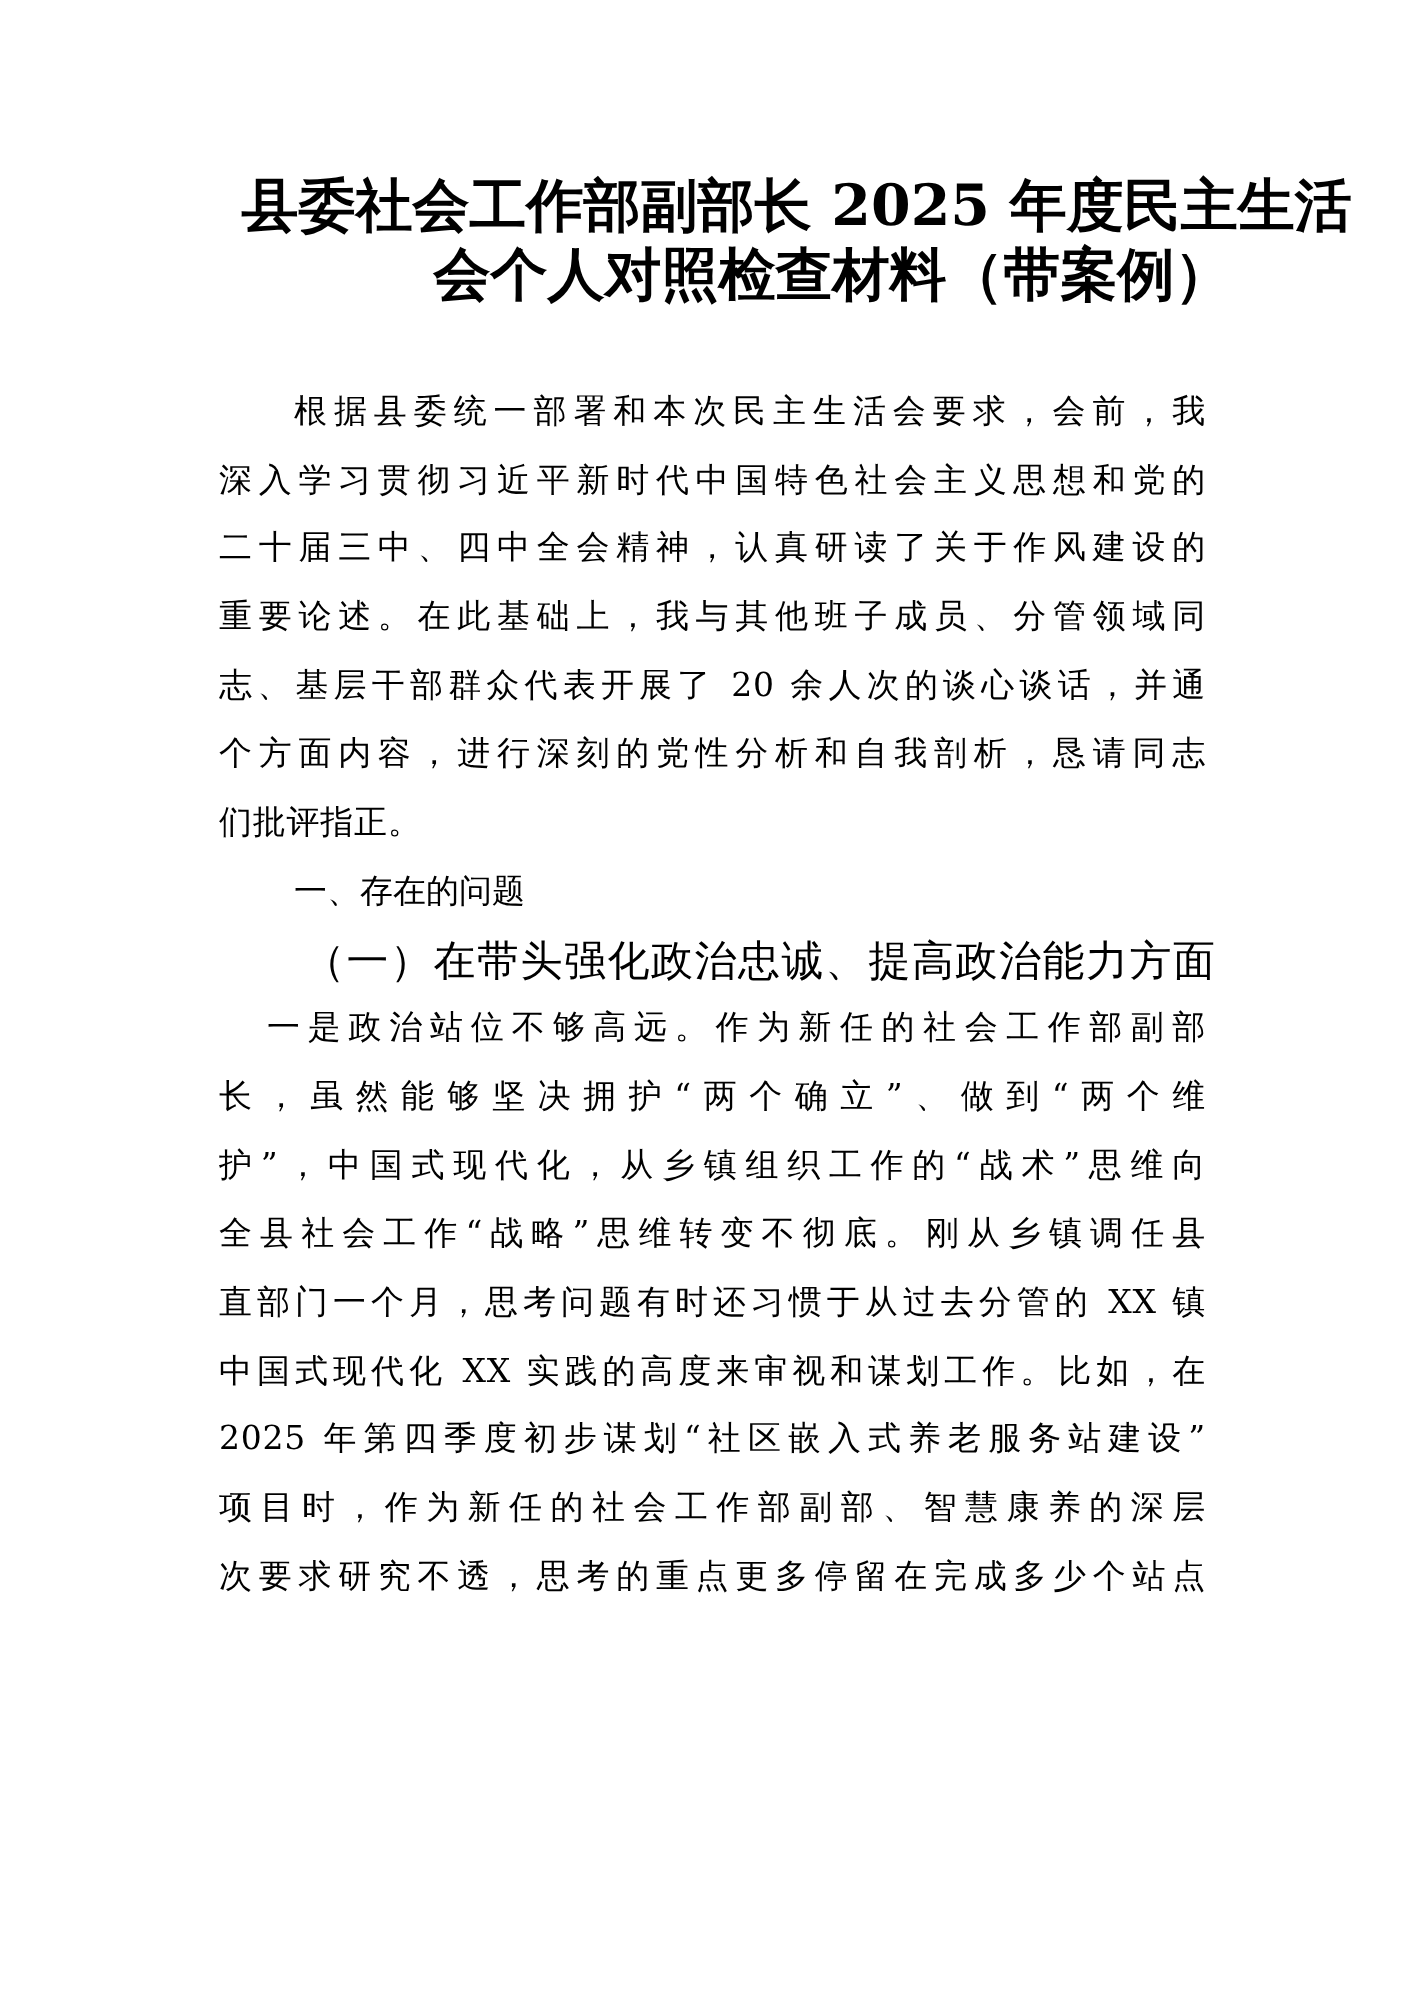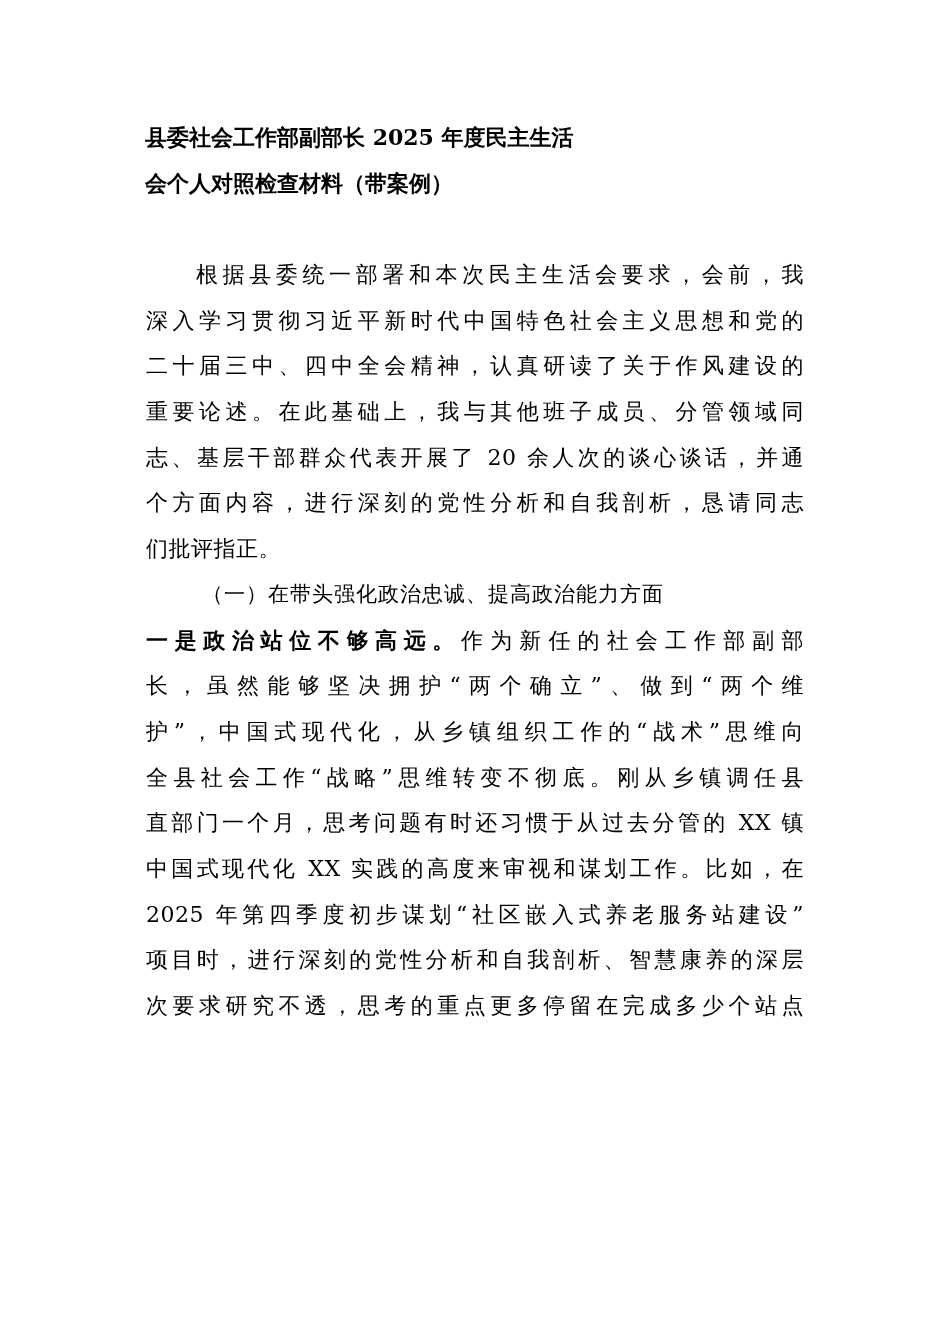--- a/index.html
+++ b/index.html
@@ -17,26 +17,26 @@
     .page {
       position: absolute;
       left: 0;
       top: 0;
       width: 950px;
       height: 1344px;
       background: #ffffff;
     }
     .title {
       position: absolute;
-      left: 145px;
+      left: 161px;
       width: 660px;
-      text-align: left;
+      text-align: right;
       font-family: "DejaVu Serif", "Liberation Serif", serif;
       font-weight: bold;
-      font-size: 22px;
+      font-size: 38px;
       line-height: 46px;
       top: 114px;
       letter-spacing: 0px;
     }
     .title .tline {
       display: block;
       white-space: nowrap;
     }
     .body {
       position: absolute;
@@ -68,27 +68,28 @@
       padding-left: 50px;
       font-family: "DejaVu Sans", "Liberation Sans", sans-serif;
       font-size: 22px;
       white-space: nowrap;
     }
     .heading2 {
       display: block;
       height: 45.7px;
       line-height: 45.7px;
       padding-left: 56px;
-      font-size: 21px;
+      font-size: 28px;
       letter-spacing: 1px;
       white-space: nowrap;
     }
     .bold-lead {
-      font-weight: bold;
+      font-weight: normal;
       letter-spacing: 0;
+      margin-left: 32px;
     }
   </style>
 </head>
 <body>
 
 <div class="page">
 
   <div class="title">
     <span class="tline">县委社会工作部副部长 2025 年度民主生活</span>
     <span class="tline">会个人对照检查材料（带案例）</span>
@@ -99,29 +100,30 @@
     <div>
       <span class="line indent">根据县委统一部署和本次民主生活会要求，会前，我</span>
       <span class="line">深入学习贯彻习近平新时代中国特色社会主义思想和党的</span>
       <span class="line">二十届三中、四中全会精神，认真研读了关于作风建设的</span>
       <span class="line">重要论述。在此基础上，我与其他班子成员、分管领域同</span>
       <span class="line">志、基层干部群众代表开展了 20 余人次的谈心谈话，并通</span>
       <span class="line">个方面内容，进行深刻的党性分析和自我剖析，恳请同志</span>
       <span class="line last">们批评指正。</span>
     </div>
 
+    <span class="heading1">一、存在的问题</span>
 
     <span class="heading2">（一）在带头强化政治忠诚、提高政治能力方面</span>
 
     <div>
       <span class="line" style="text-align-last: justify;"><b class="bold-lead">一是政治站位不够高远。</b><span>作为新任的社会工作部副部</span></span>
       <span class="line">长，虽然能够坚决拥护“两个确立”、做到“两个维</span>
       <span class="line">护”，中国式现代化，从乡镇组织工作的“战术”思维向</span>
       <span class="line">全县社会工作“战略”思维转变不彻底。刚从乡镇调任县</span>
       <span class="line">直部门一个月，思考问题有时还习惯于从过去分管的 XX 镇</span>
       <span class="line">中国式现代化 XX 实践的高度来审视和谋划工作。比如，在</span>
       <span class="line">2025 年第四季度初步谋划“社区嵌入式养老服务站建设”</span>
-      <span class="line">项目时，进行深刻的党性分析和自我剖析、智慧康养的深层</span>
+      <span class="line">项目时，作为新任的社会工作部副部、智慧康养的深层</span>
       <span class="line">次要求研究不透，思考的重点更多停留在完成多少个站点</span>
     </div>
 
   </div>
 </div>
 
 </body></html>

